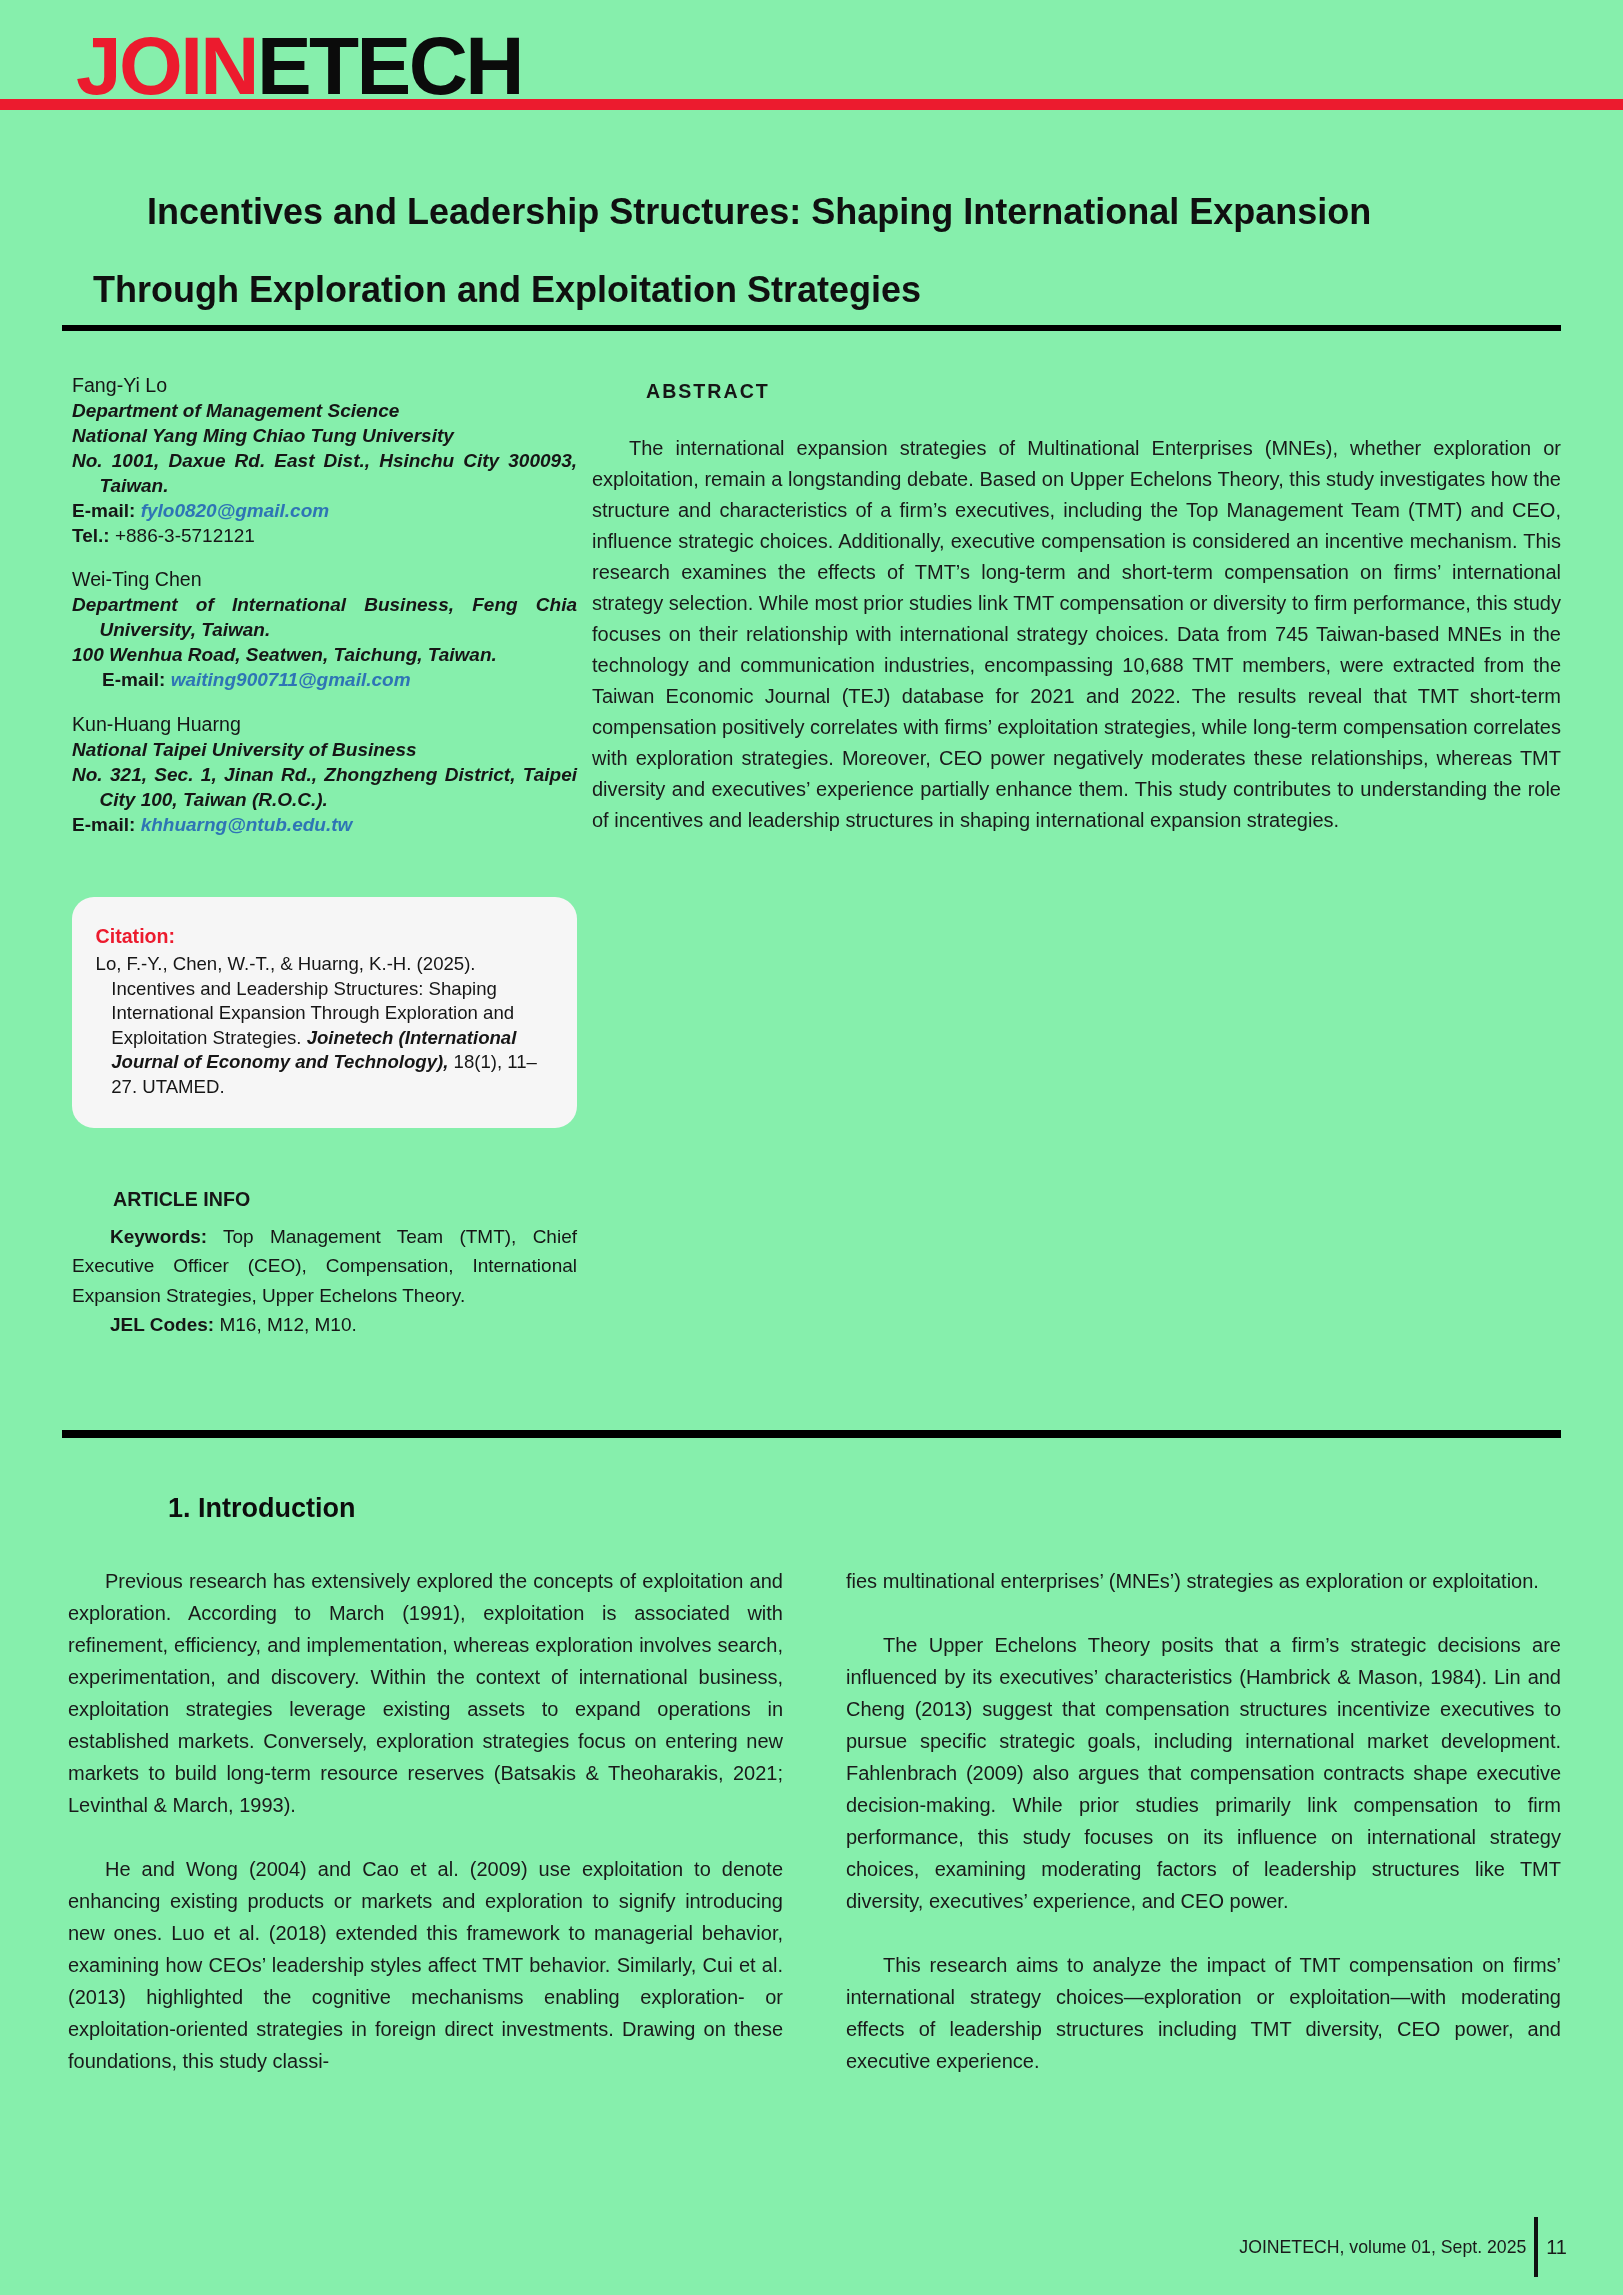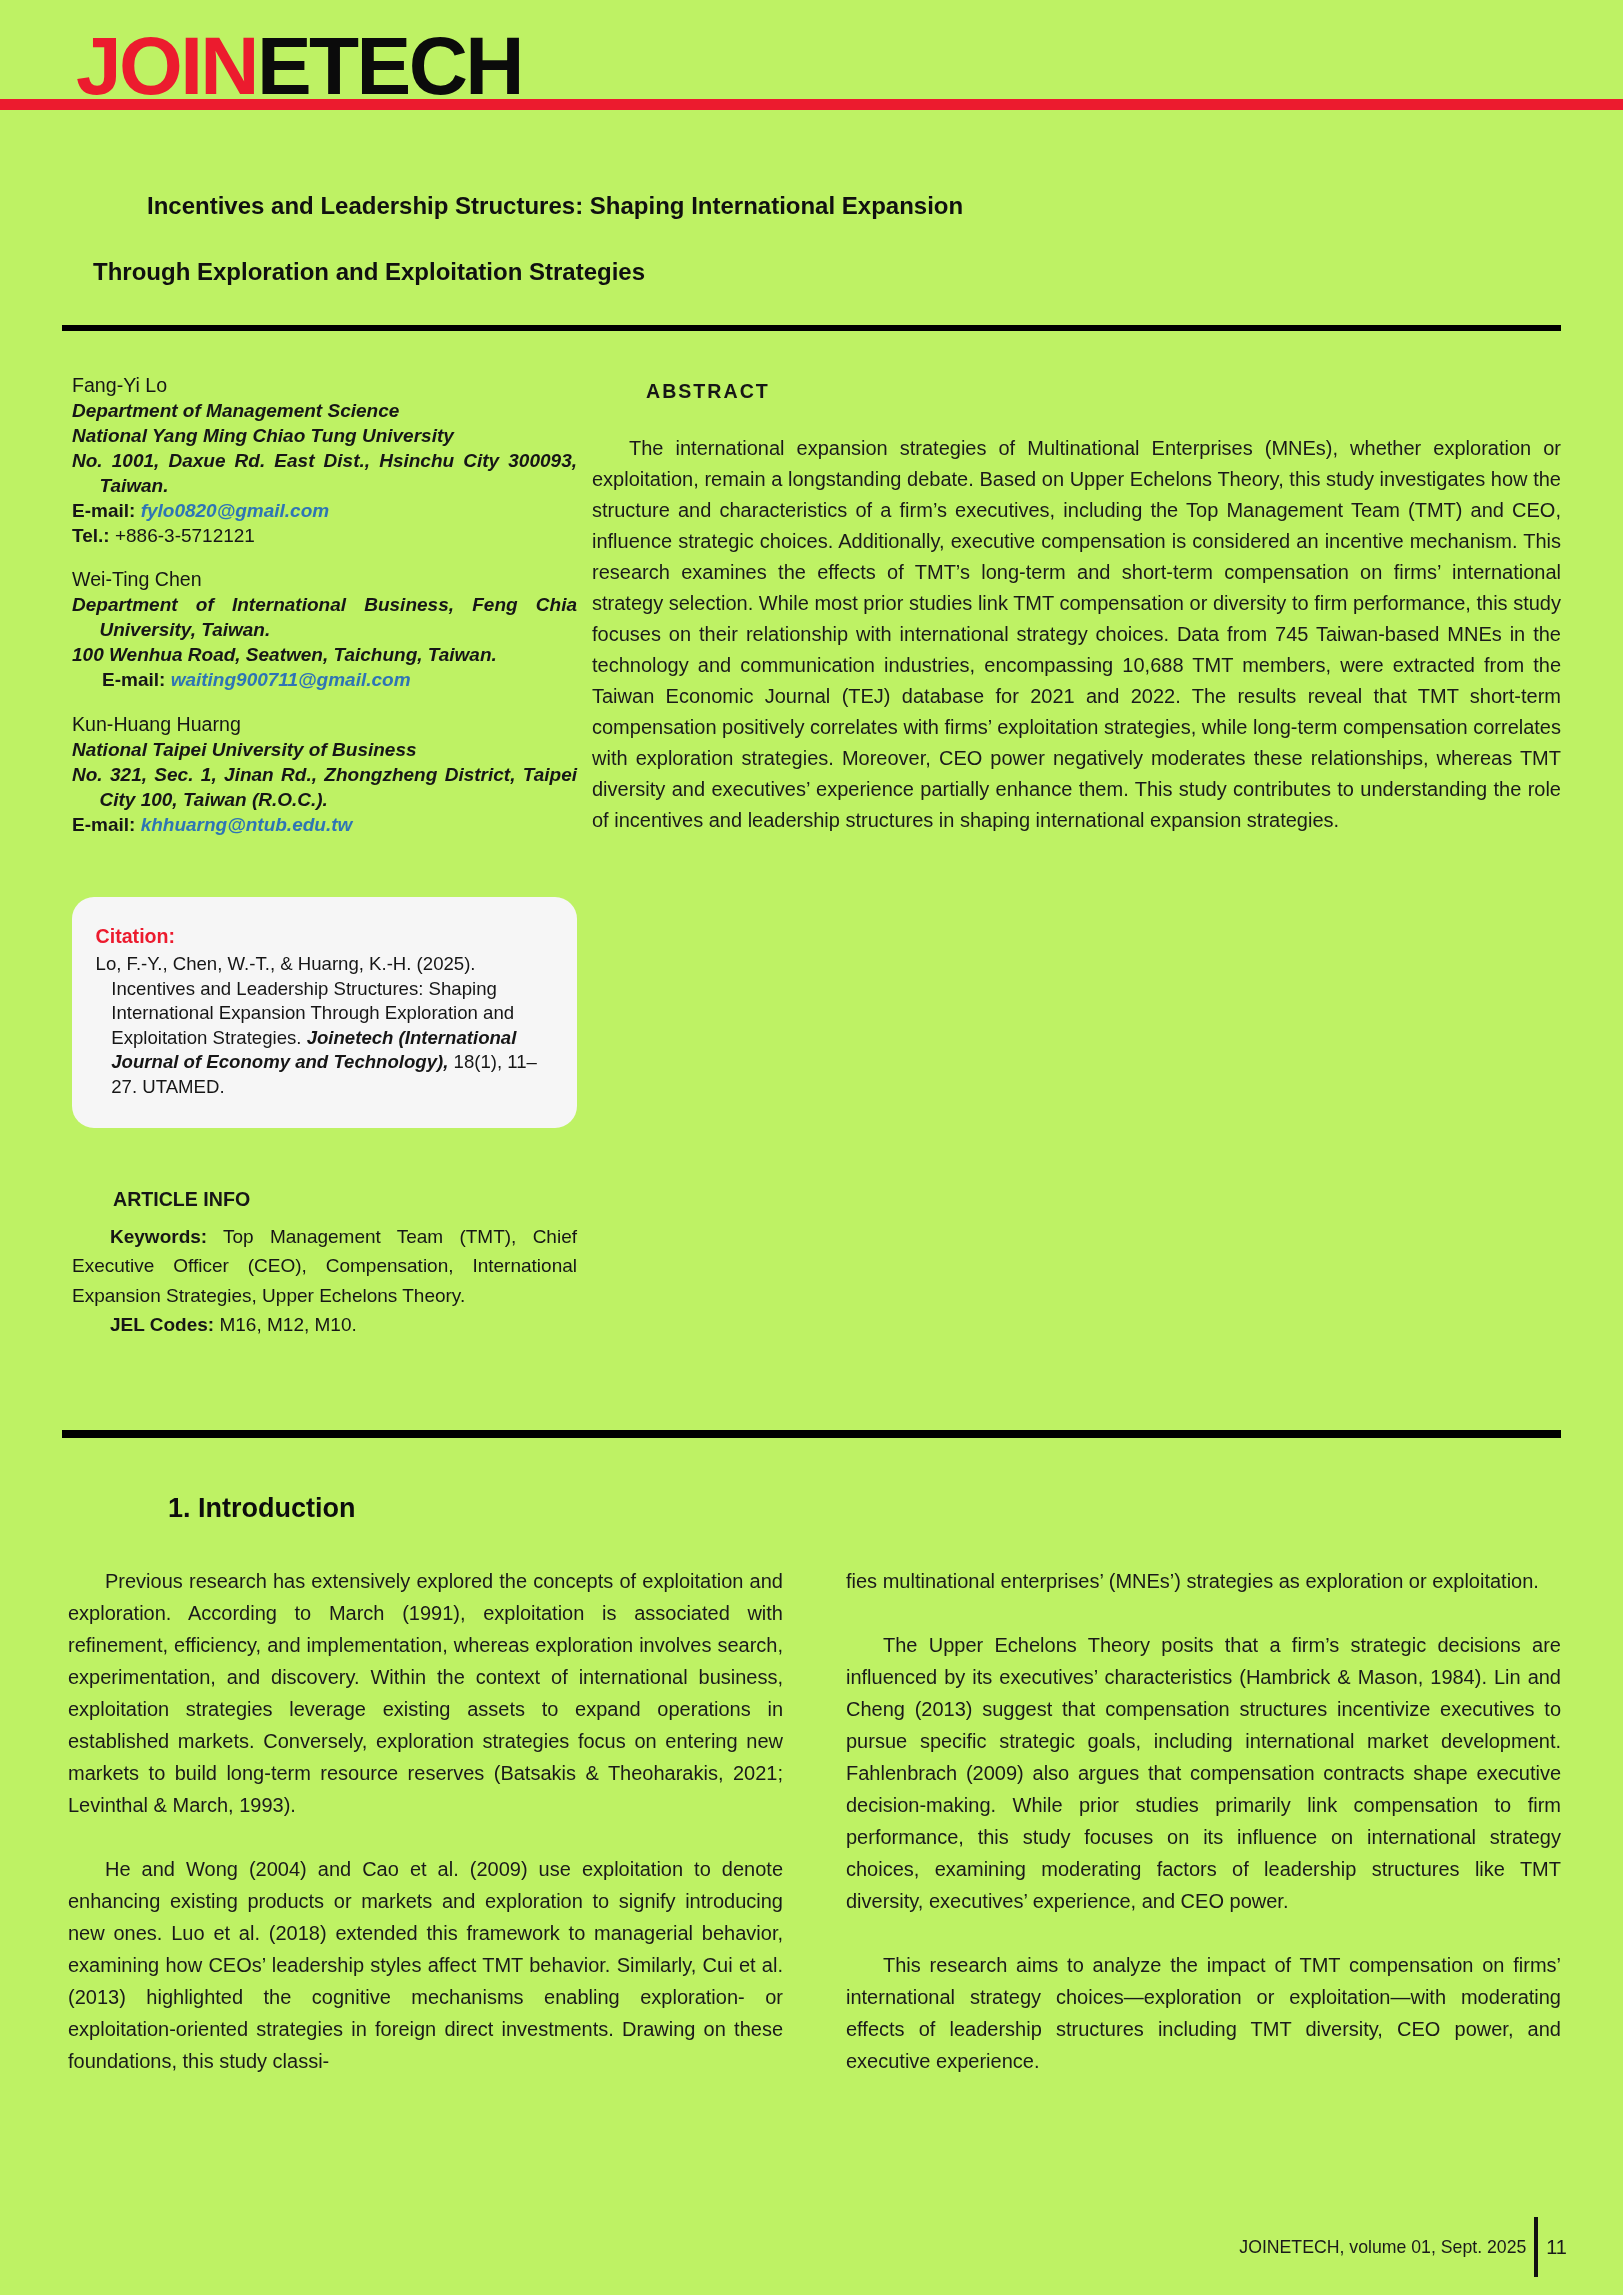--- a/index.html
+++ b/index.html
@@ -11,39 +11,39 @@
   *{box-sizing:border-box;}
   html,body{margin:0;padding:0;}
   body{
     width:1623px;height:2295px;
     background:#ffffff;
     font-family:"Liberation Sans", sans-serif;
     color:var(--ink);
     position:relative;
     overflow:hidden;
   }
-  .page{position:relative;width:1623px;height:2295px;background:#bef264;}
+  .page{position:relative;width:1623px;height:2295px;background:#86efac;}
 
   
   .logo{
     position:absolute;left:76px;top:25px;
     font-size:82px;font-weight:bold;line-height:1;
     letter-spacing:-2.6px;white-space:nowrap;
   }
   .logo-red{color:var(--accent);}
   .logo-black{color:#0b0b0b;}
   .red-bar{
     position:absolute;left:0;top:99px;width:1623px;height:11px;
     background:var(--accent);
   }
 
   
   .title{
     position:absolute;top:194px;left:62px;right:62px;
-    margin:0;font-size:24px;font-weight:bold;color:#101010;
+    margin:0;font-size:36px;font-weight:bold;color:#101010;
     line-height:1;
   }
   .title-l1{display:block;padding-left:85px;}
   .title-l2{display:block;padding-left:31px;margin-top:42px;}
   .title-rule{
     position:absolute;top:325px;left:62px;right:62px;height:5.9px;background:#000;
   }
 
   
   .columns{

